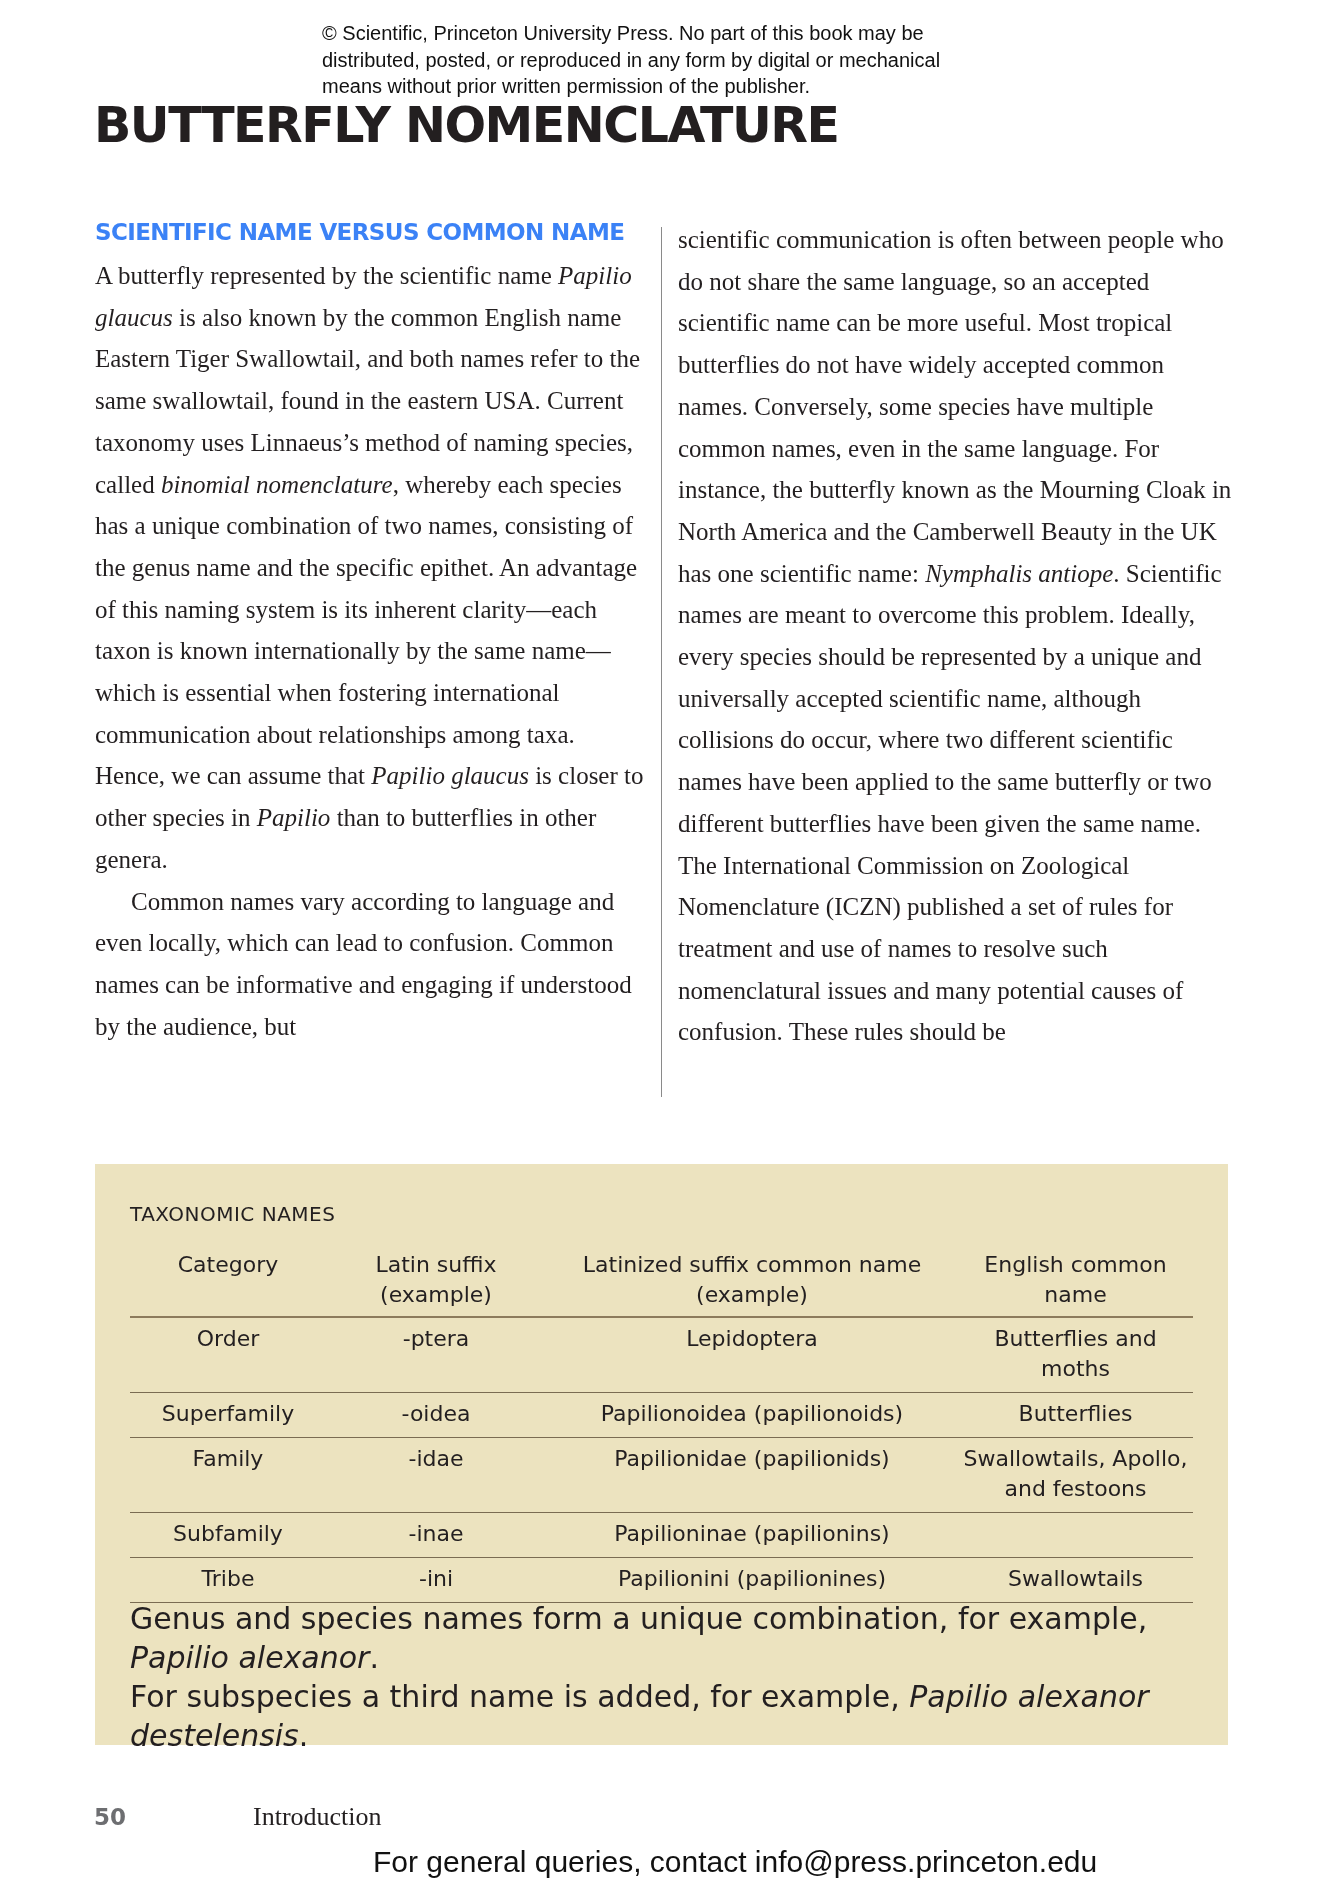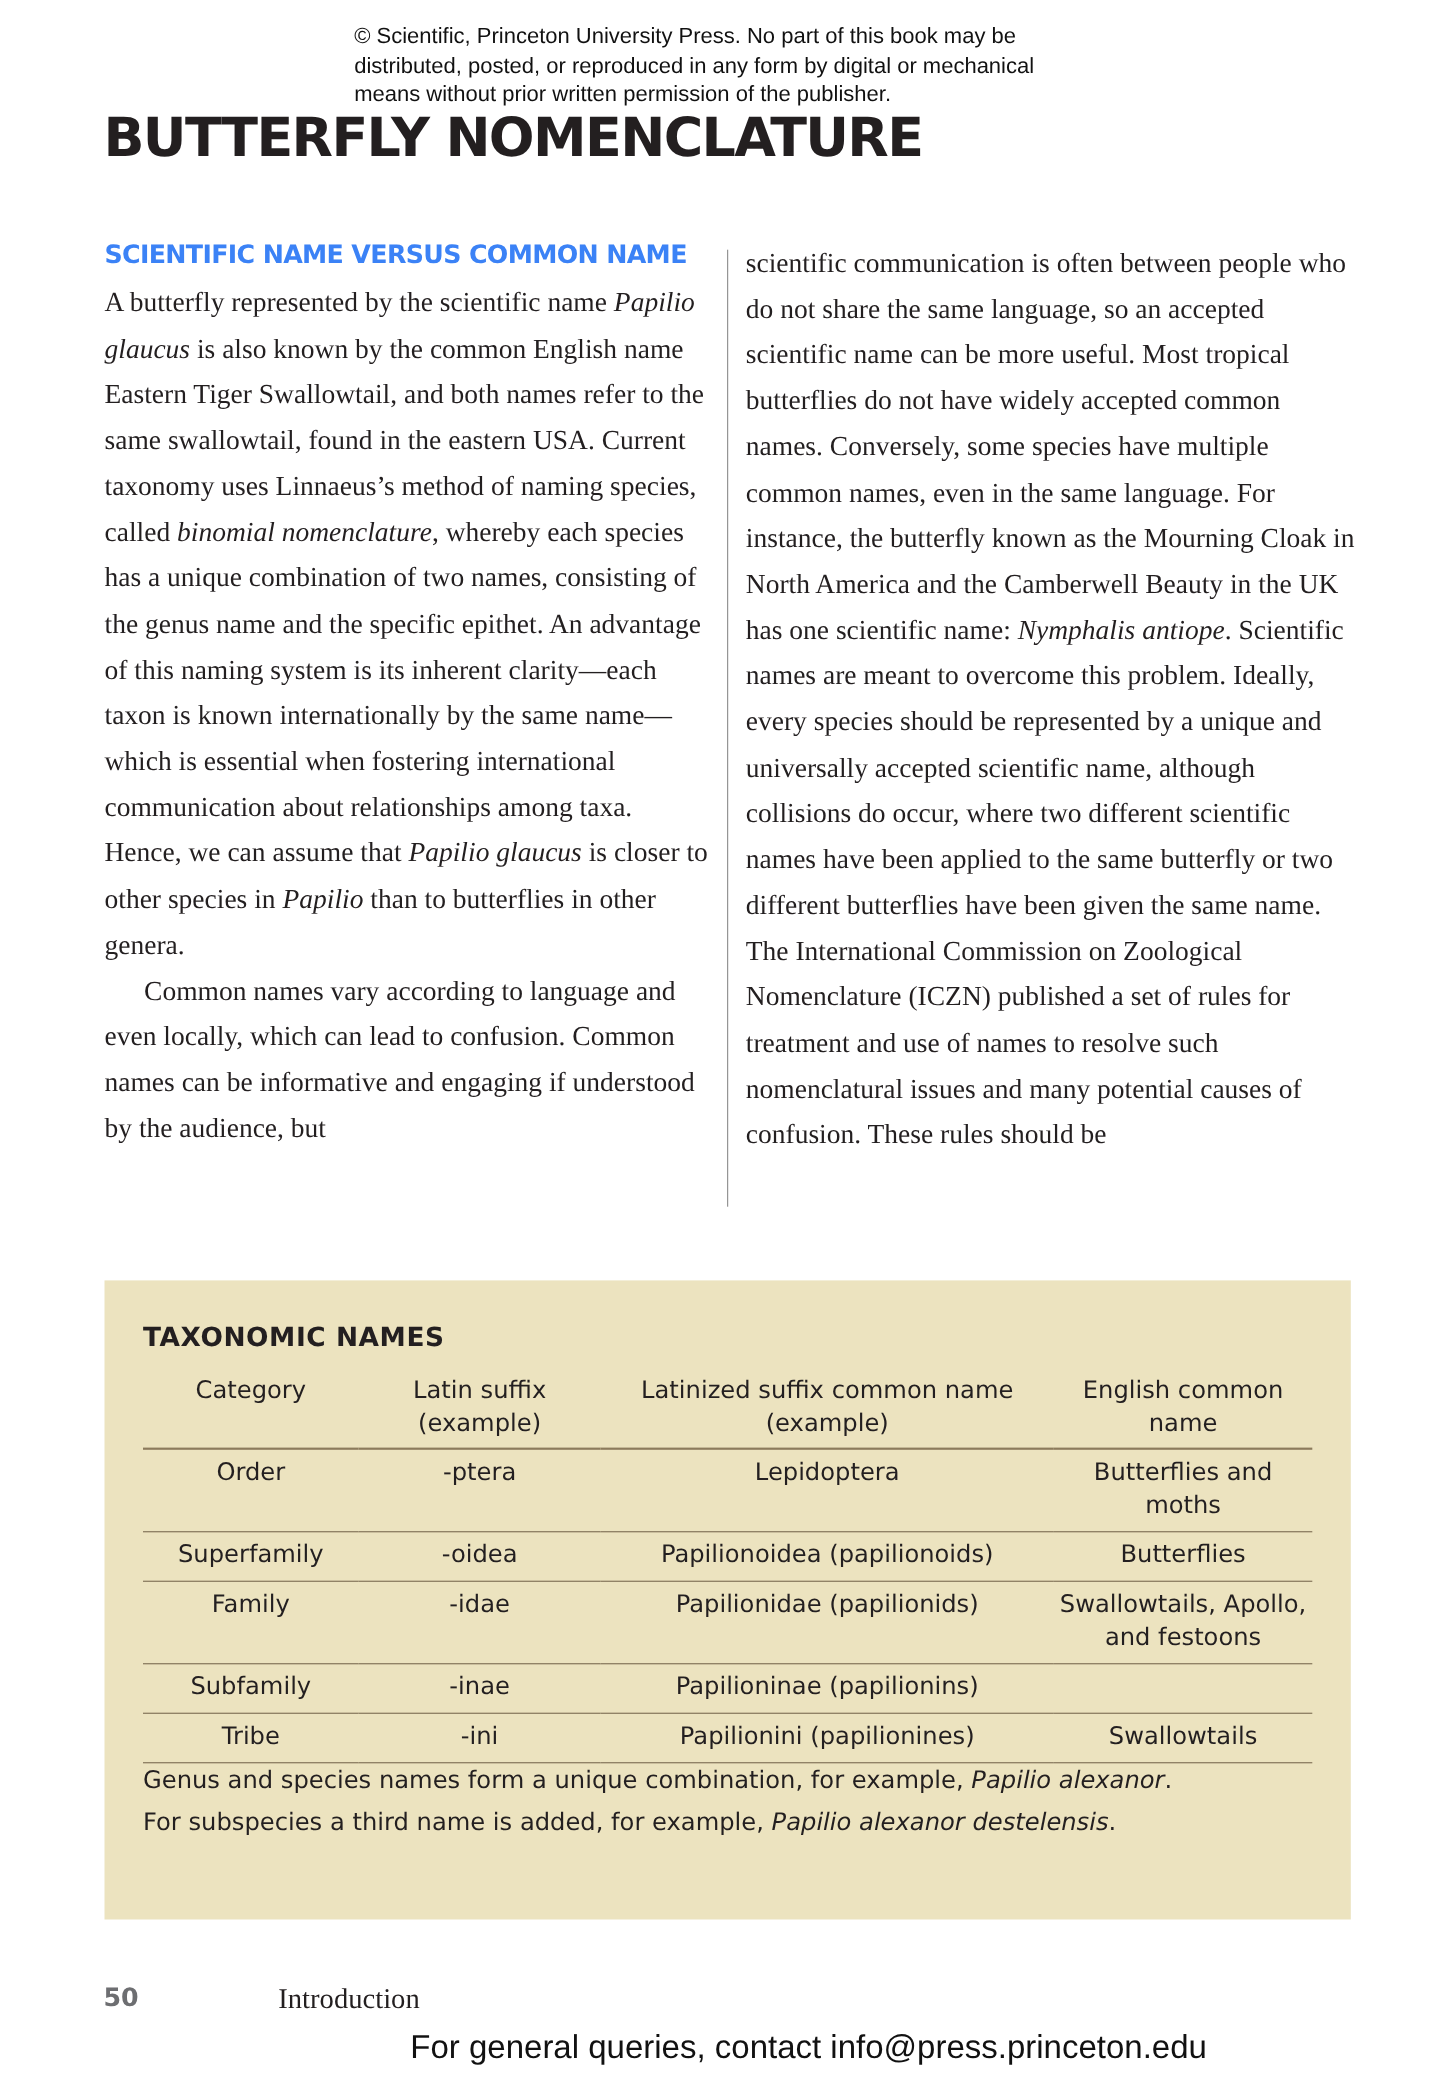--- a/index.html
+++ b/index.html
@@ -33,36 +33,36 @@
   .body-text p.indent { text-indent: 36px; }
   .body-text em { font-style: italic; }
   .col-right .body-text { margin-top: 4px; }
 
   .taxa-box {
     position: absolute; left: 95px; top: 1164px; width: 1133px; height: 581px;
     background: #ece3bf;
     font-family: "DejaVu Sans", sans-serif; color: #231f20;
   }
   .box-title {
-    position: absolute; left: 35px; top: 38px; font-size: 24px; letter-spacing: 0.5px; font-weight: bold;
+    position: absolute; left: 35px; top: 38px; font-size: 20px; letter-spacing: 0.5px; font-weight: normal;
   }
   table.taxa {
     position: absolute; left: 35px; top: 86px; width: 1063px; border-collapse: collapse;
     font-size: 22px; line-height: 30px;
   }
   table.taxa th, table.taxa td {
     text-align: center; vertical-align: top; font-weight: normal; padding: 0;
   }
   table.taxa thead th { padding-bottom: 6px; }
   table.taxa thead tr { border-bottom: 2px solid #8c7b5c; }
   table.taxa tbody tr { border-bottom: 1.5px solid #7a6c52; }
   table.taxa tbody td { padding: 6px 0 8px 0; }
   .c1 { width: 196px; } .c2 { width: 220px; margin-top: 27px; } .c3 { width: 412px; margin-left: 36px; } .c4 { width: 235px; }
   .box-notes {
-    position: absolute; left: 35px; top: 435px; font-size: 22px; line-height: 39px;
+    position: absolute; left: 35px; top: 435px; font-size: 30px; line-height: 39px;
   }
   .box-notes em { font-style: italic; }
 
   .folio-num {
     position: absolute; left: 94px; top: 1804px;
     font-family: "DejaVu Sans", sans-serif; font-weight: bold; font-size: 23px; color: #6d6e71;
   }
   .folio-section {
     position: absolute; left: 253px; top: 1802px;
     font-family: "Liberation Serif", serif; font-size: 26px; color: #231f20; text-align: right;

